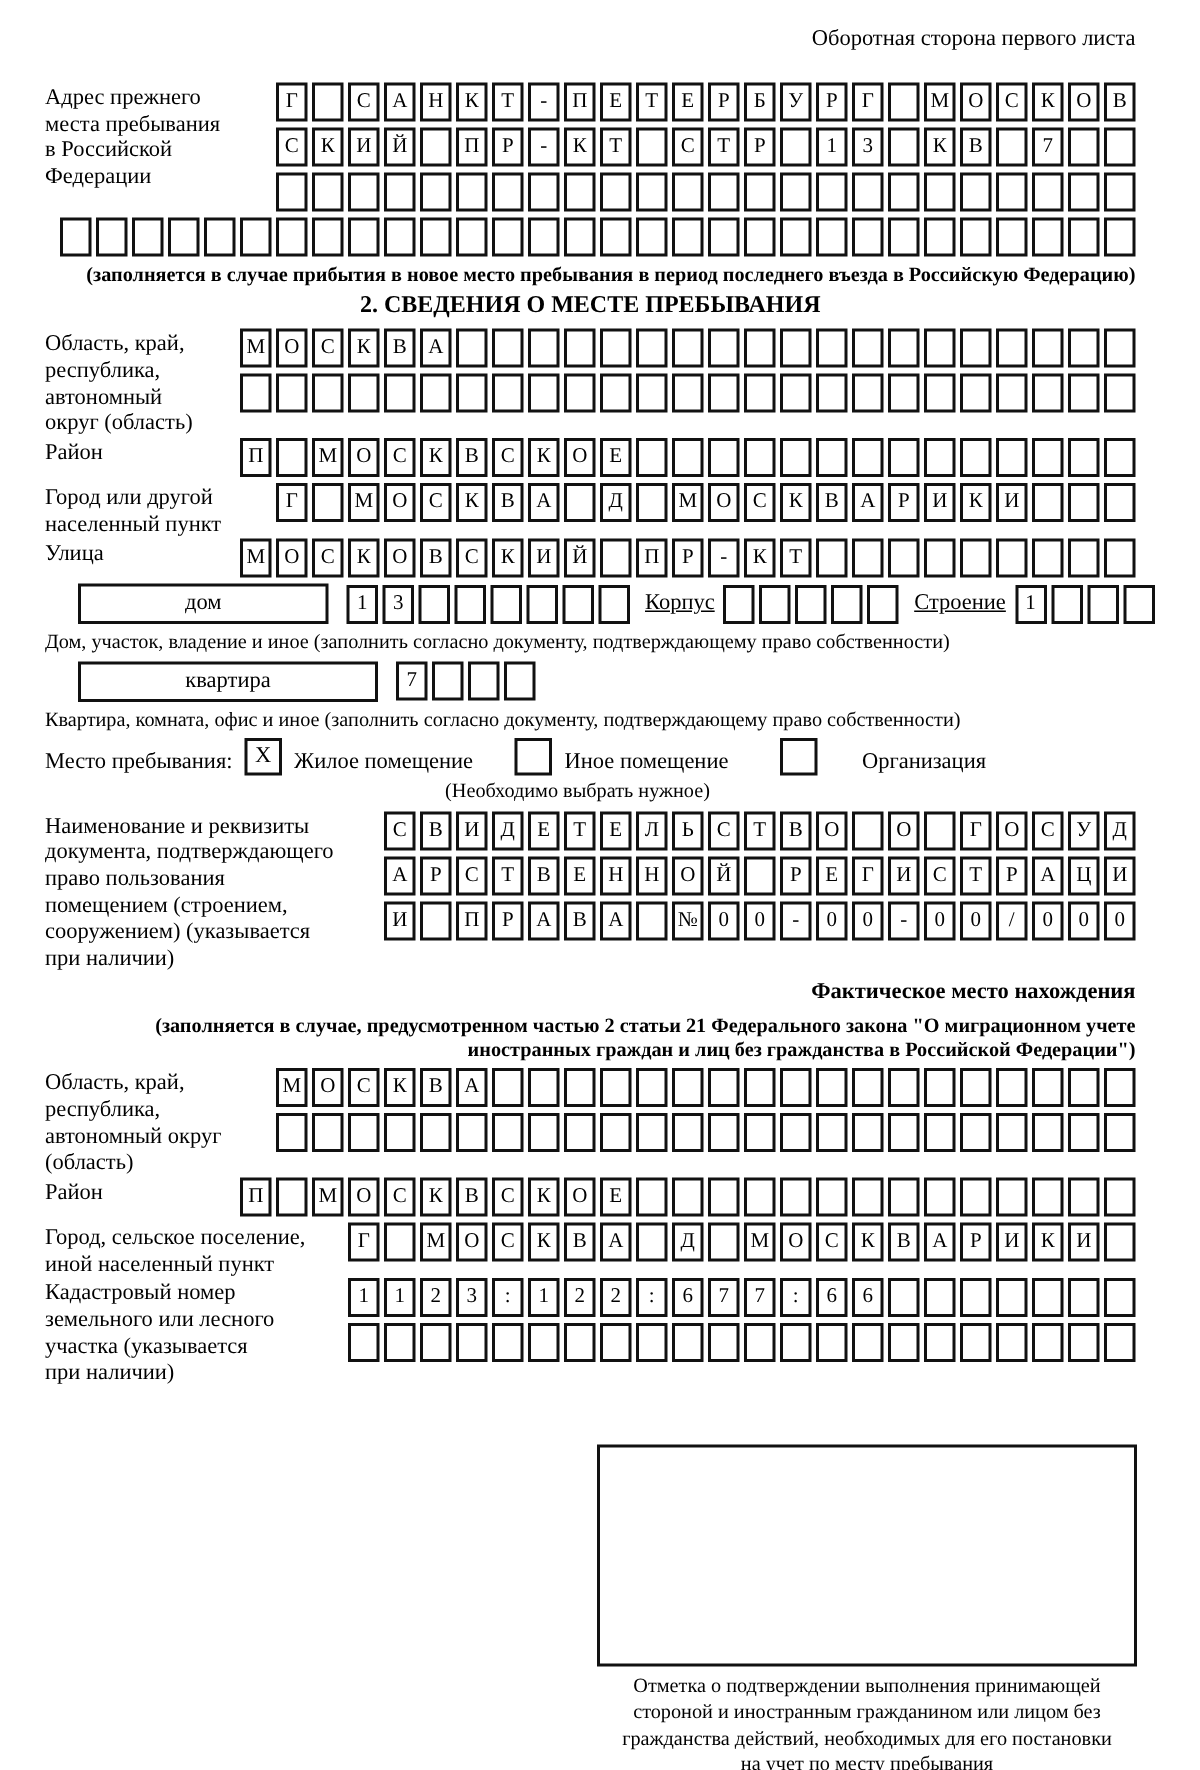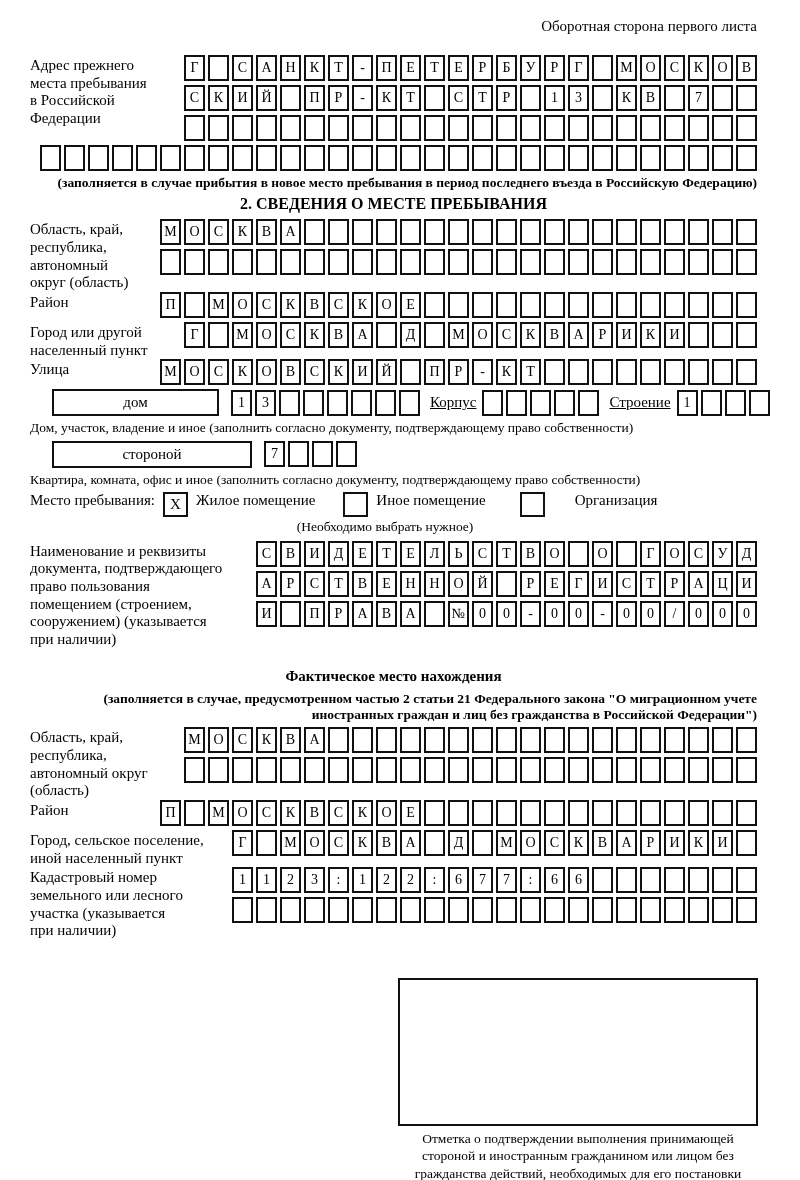--- a/index.html
+++ b/index.html
@@ -13,30 +13,30 @@
   .cell{box-sizing:border-box;width:21px;height:26px;border:2px solid #111;
         display:flex;align-items:center;justify-content:center;
         font-size:14px;line-height:1;flex:none;}
   
   .frow{display:flex;align-items:flex-start;}
   .flabel{flex:1;font-size:15px;line-height:1.18;white-space:pre-line;padding-top:2px;}
   .fcells{flex:none;}
   .note{font-size:13.5px;line-height:1.2;margin:0 0 4px 0;}
   .note.center{text-align:right;font-weight:bold;}
   .sec-title{text-align:center;font-weight:bold;font-size:16px;margin:2px 0 6px 0;}
-  .sub-title{text-align:center;font-weight:bold;font-size:15px;margin:19px 0 6px 0;}
+  .sub-title{text-align:right;font-weight:bold;font-size:15px;margin:4px 0 6px 0;}
   
   .inline-row{display:flex;align-items:center;margin:0 0 4px 3px;padding-left:19px;}
   .label-box{box-sizing:border-box;border:2px solid #111;height:27px;display:flex;
              align-items:center;justify-content:center;font-size:15px;flex:none;}
   .gap8{width:8px;flex:none;}
   .gap12{width:12px;flex:none;}
   .inline-label{font-size:15px;flex:none;padding:0 6px 0 10px;text-decoration:underline;}
   
-  .stay-row{display:flex;align-items:flex-start;margin:4px 0 2px 0;font-size:15px;}
+  .stay-row{display:flex;align-items:flex-end;margin:4px 0 2px 0;font-size:15px;}
   .checkbox{box-sizing:border-box;width:25px;height:25px;border:2px solid #111;
             display:flex;align-items:center;justify-content:center;
             font-size:15px;flex:none;}
   .stay-note{margin-left:205px;width:300px;text-align:center;font-size:13.5px;margin-bottom:6px;}
   
   .mark-wrap{margin-left:368px;width:360px;margin-top:38px;}
   .mark-box{box-sizing:border-box;width:360px;height:148px;border:2px solid #111;}
   .mark-caption{font-size:13.5px;line-height:1.28;text-align:center;
                 white-space:pre-line;margin-top:4px;} .mt4{margin-top:4px;}
 </style>
@@ -350,21 +350,21 @@
     <div class="crow left" style="margin-bottom:0;">
         <span class="cell">1</span>
         <span class="cell"></span>
         <span class="cell"></span>
         <span class="cell"></span>
       </div>
   </div>
   <div class="note">Дом, участок, владение и иное (заполнить согласно документу, подтверждающему право собственности)</div>
 
   <div class="inline-row">
-    <div class="label-box" style="width:200px;">стороной</div>
+    <div class="label-box" style="width:200px;">квартира</div>
     <div class="gap12"></div>
     <div class="crow left" style="margin-bottom:0;">
         <span class="cell">7</span>
         <span class="cell"></span>
         <span class="cell"></span>
         <span class="cell"></span>
       </div>
   </div>
   <div class="note">Квартира, комната, офис и иное (заполнить согласно документу, подтверждающему право собственности)</div>
 

